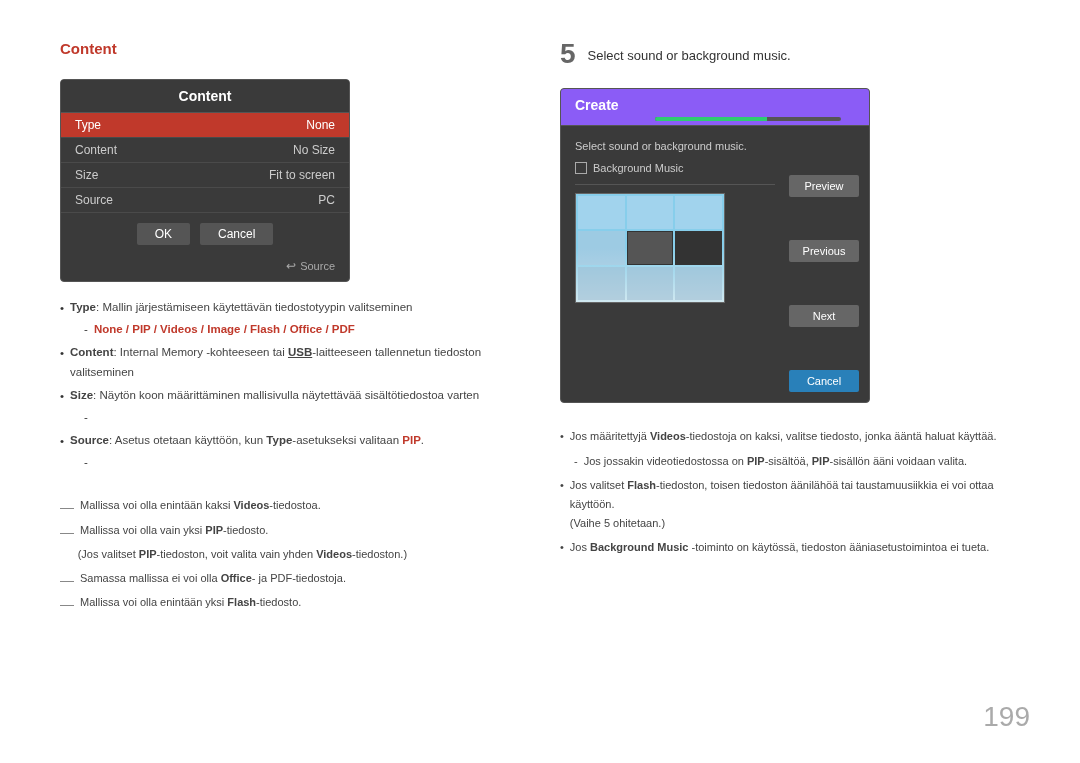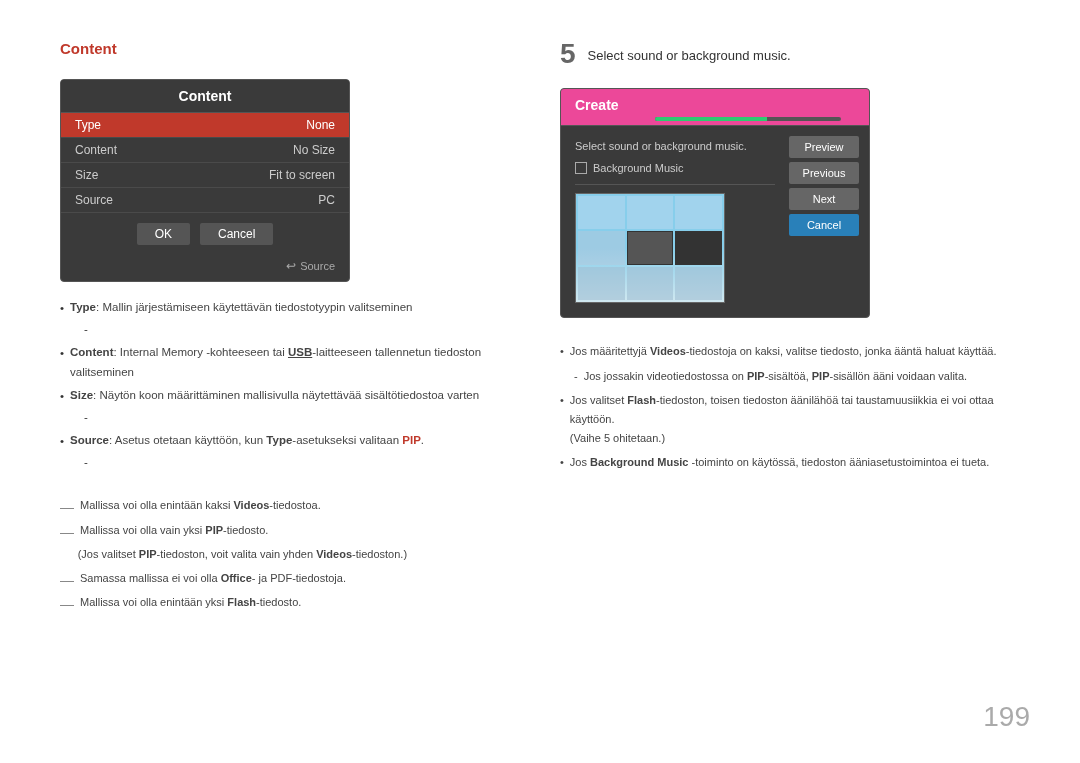--- a/index.html
+++ b/index.html
@@ -257,20 +257,21 @@
     .action-btn {
       background: #666;
       color: #fff;
       border: none;
       padding: 5px 10px;
       font-size: 11px;
       border-radius: 2px;
       cursor: pointer;
       width: 70px;
       text-align: center;
+      margin-top: 39px;
     }
 
     .action-btn.cancel {
       background: #2980b9;
     }
 
     
     .right-bullet-list {
       font-size: 11px;
       color: #444;
@@ -344,20 +345,21 @@
     </div>
 
     <ul class="bullet-list">
       <li>
         <span class="bullet-dot">•</span>
         <span>
           <span class="bold">Type</span>: Mallin järjestämiseen käytettävän tiedostotyypin valitseminen
           <ul class="sub-list">
             <li>
                 <span class="sub-dash">-</span>
+                <span class="bold red">None / PIP / Videos / Image / Flash / Office / PDF</span>
               </li>
           </ul>
         </span>
       </li>
       <li>
         <span class="bullet-dot">•</span>
         <span>
           <span class="bold">Content</span>: Internal Memory -kohteeseen tai <span class="bold underline">USB</span>-laitteeseen tallennetun tiedoston valitseminen
         </span>
       </li>
@@ -410,21 +412,21 @@
   </div>
 
   <div class="right-column">
 
     <div style="display:flex; align-items:flex-start; gap:12px; margin-bottom:4px;">
       <span style="font-size:28px; font-weight:bold; color:#666; line-height:1;">5</span>
       <span style="font-size:13px; color:#333; margin-top:8px;">Select sound or background music.</span>
     </div>
 
     <div class="create-dialog">
-      <div style="padding: 8px 14px 4px; background:#ec4899; border-bottom:1px solid #555;">
+      <div style="padding: 8px 14px 4px; background:#8b5cf6; border-bottom:1px solid #555;">
         <div style="color:#fff; font-size:14px; font-weight:bold; margin-bottom:4px;">Create</div>
         <div class="create-progress">
           <div class="create-progress-fill"></div>
         </div>
       </div>
 
       <div class="create-dialog-body">
         <div class="create-dialog-left">
           <div class="create-subtitle">Select sound or background music.</div>
           <div class="checkbox-row">

